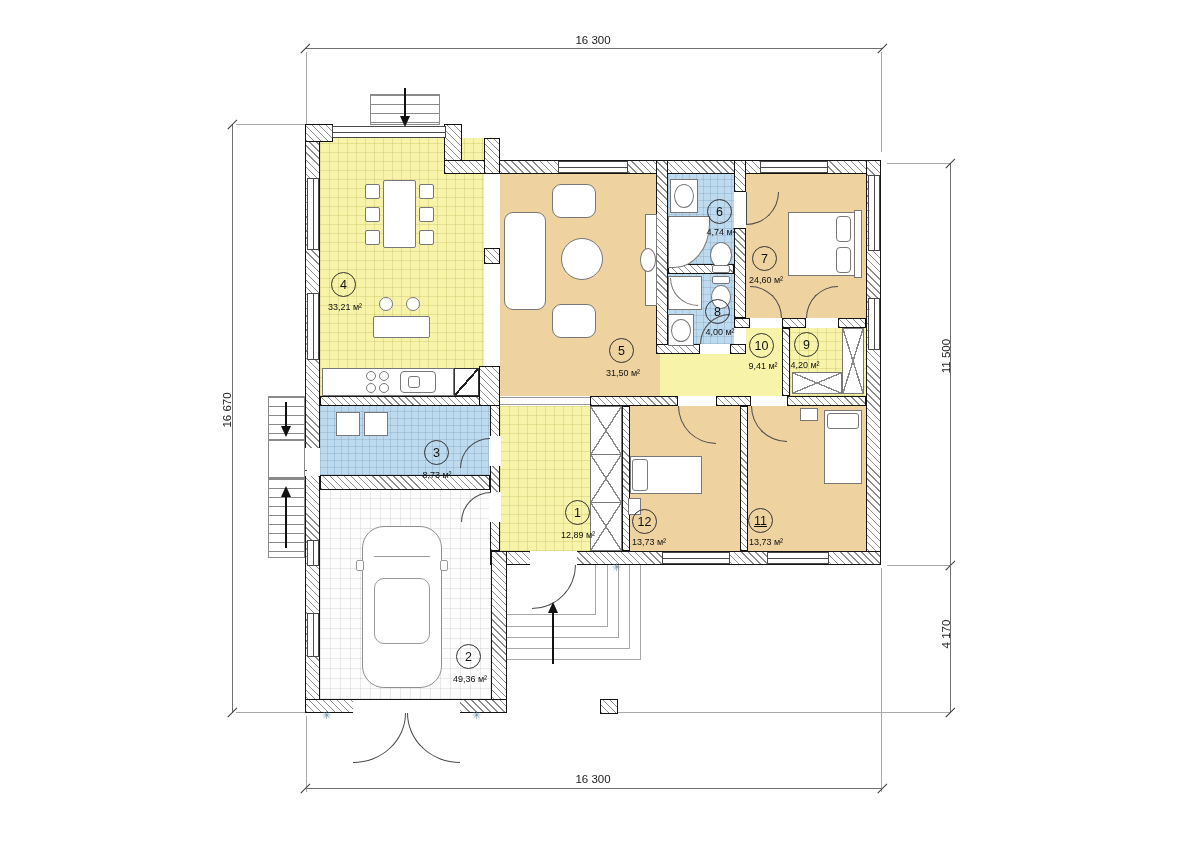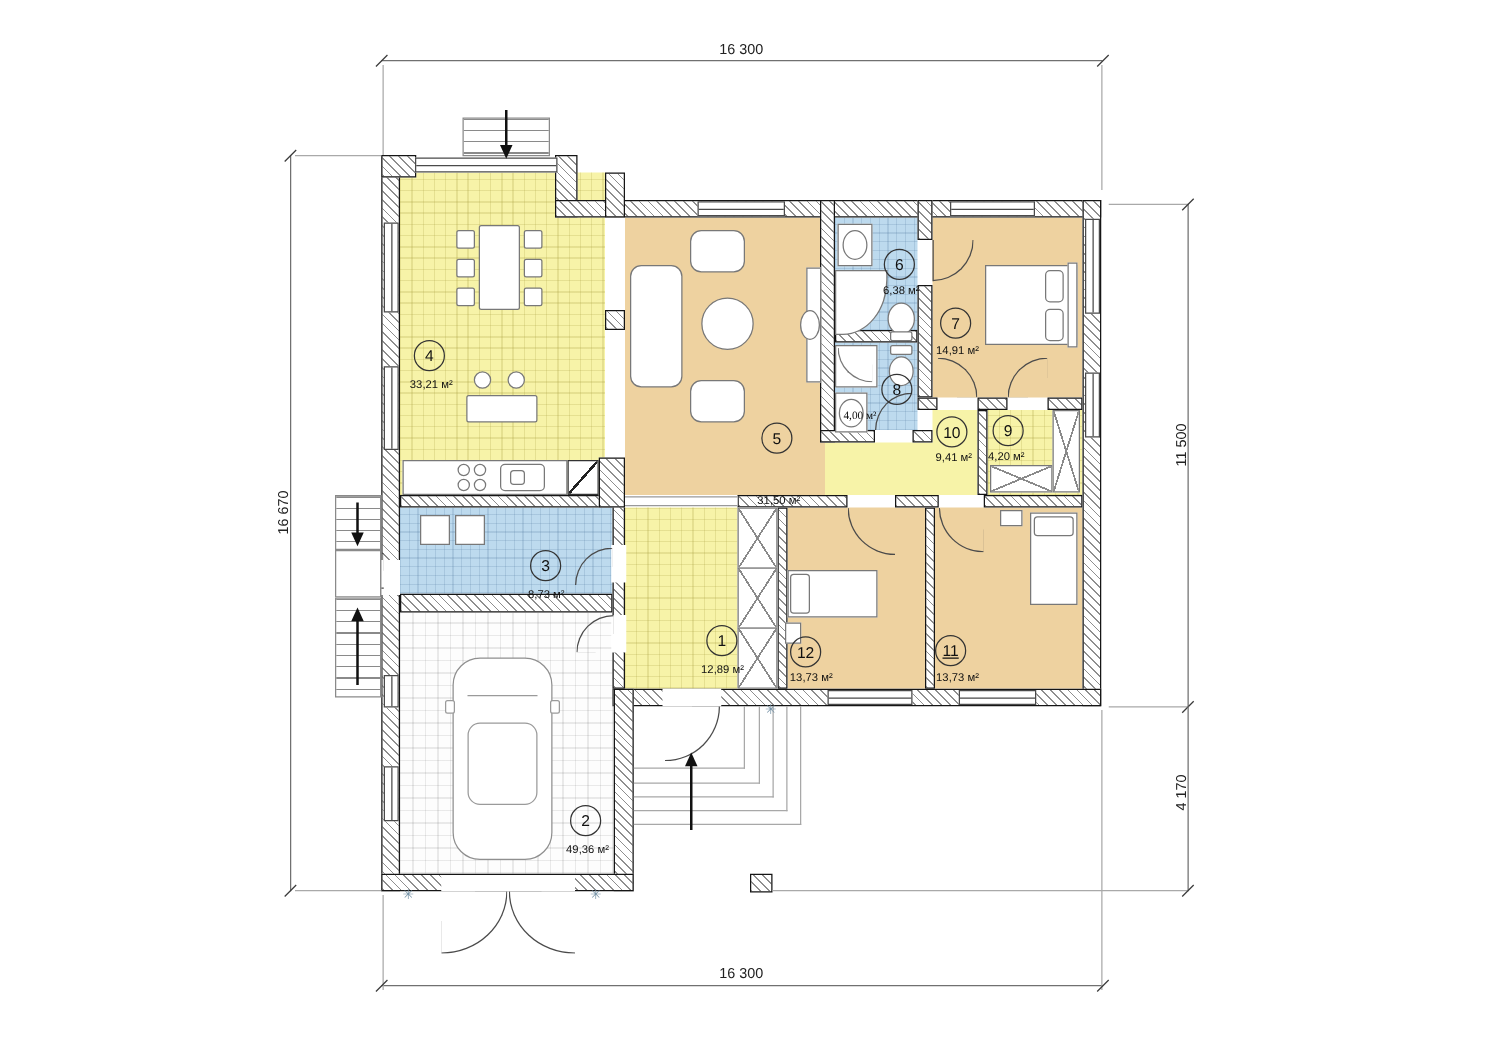--- a/index.html
+++ b/index.html
@@ -283,27 +283,27 @@
 
   <div class="rc" style="left:565px;top:500px;">1</div>
   <div class="ra" style="left:578px;top:530px;">12,89 м²</div>
   <div class="rc" style="left:456px;top:644px;">2</div>
   <div class="ra" style="left:470px;top:674px;">49,36 м²</div>
   <div class="rc" style="left:424px;top:440px;">3</div>
   <div class="ra" style="left:437px;top:470px;">8,73 м²</div>
   <div class="rc" style="left:331px;top:272px;">4</div>
   <div class="ra" style="left:345px;top:302px;">33,21 м²</div>
   <div class="rc" style="left:609px;top:338px;">5</div>
-  <div class="ra" style="left:623px;top:368px;margin-top:27px;">31,50 м²</div>
+  <div class="ra" style="left:623px;top:368px;">31,50 м²</div>
   <div class="rc" style="left:707px;top:199px;">6</div>
-  <div class="ra" style="left:721px;top:227px;">6,38 м²</div>
+  <div class="ra" style="left:721px;top:227px;">4,74 м²</div>
   <div class="rc" style="left:752px;top:246px;">7</div>
-  <div class="ra" style="left:766px;top:275px;">14,91 м²</div>
+  <div class="ra" style="left:766px;top:275px;">24,60 м²</div>
   <div class="rc" style="left:705px;top:299px;">8</div>
-  <div class="ra" style="left:688px;top:327px;font-family:Liberation Serif, serif;">4,00 м²</div>
+  <div class="ra" style="left:720px;top:327px;">4,00 м²</div>
   <div class="rc" style="left:794px;top:332px;">9</div>
   <div class="ra" style="left:805px;top:360px;">4,20 м²</div>
   <div class="rc" style="left:749px;top:333px;">10</div>
   <div class="ra" style="left:763px;top:361px;">9,41 м²</div>
   <div class="rc" style="left:748px;top:508px;text-decoration:underline;">11</div>
   <div class="ra" style="left:766px;top:537px;">13,73 м²</div>
   <div class="rc" style="left:632px;top:509px;">12</div>
   <div class="ra" style="left:649px;top:537px;">13,73 м²</div>
 
 </div>

